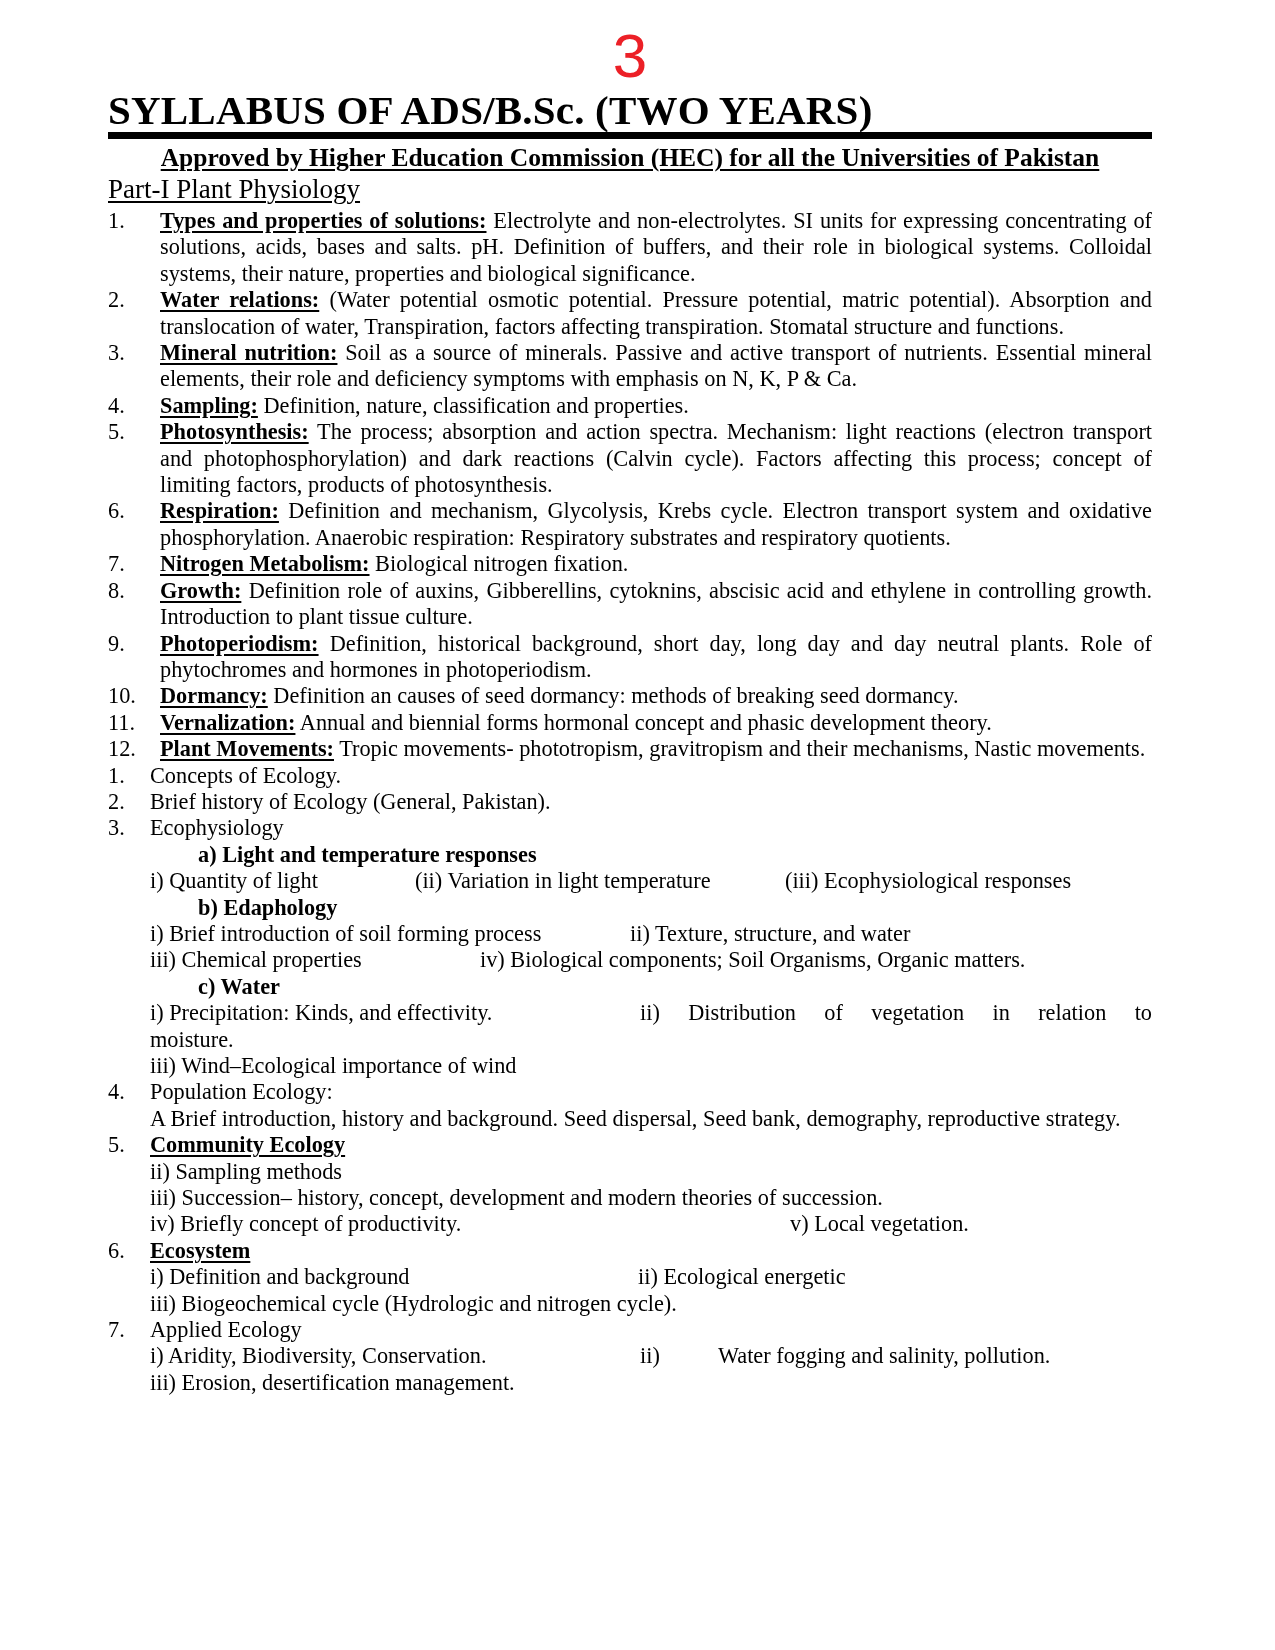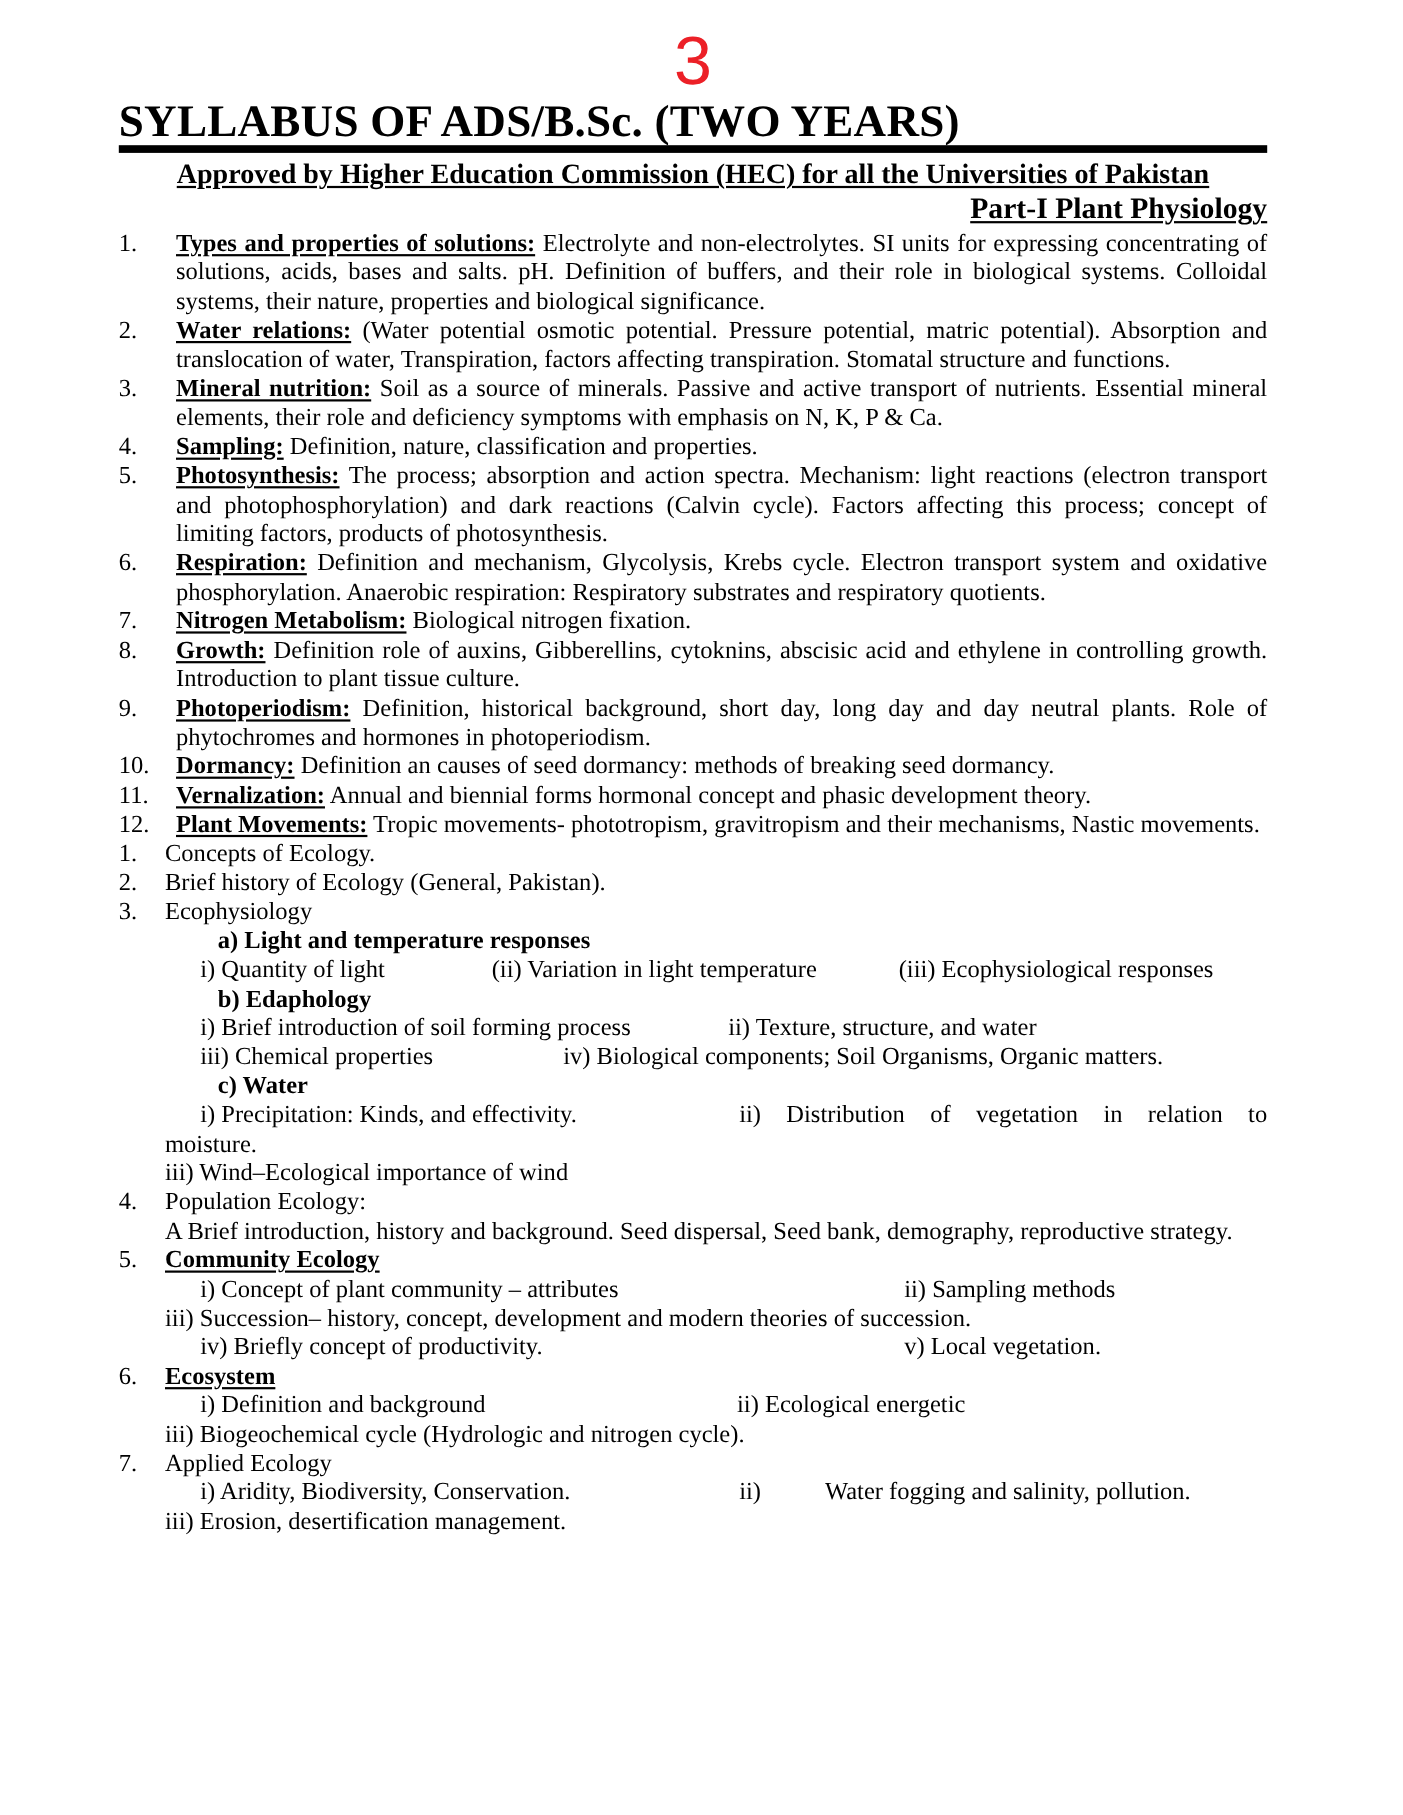--- a/index.html
+++ b/index.html
@@ -22,37 +22,37 @@
     font-size:41px;line-height:40px;margin-top:2px;
     letter-spacing:0.2px;
   }
   .rule{height:7px;background:#000;margin-top:2px;}
   .approved{
     text-align:center;font-weight:bold;
     font-size:25.5px;line-height:31px;margin-top:3px;
   }
   .u2{text-decoration:underline;text-decoration-thickness:2px;text-underline-offset:3px;}
   .part-heading{
-    text-align:right;font-weight:bold;
+    text-align:left;font-weight:normal;
     font-size:27px;line-height:31px;margin:1px 0 3px 0;
   }
   .part2-heading{margin:9px 0 5px 0;}
 
   .doc{font-size:22.3px;line-height:26.4px;}
   .li{display:flex;}
   .li .num{flex:none;width:52px;}
   .li .body{flex:1 1 auto;min-width:0;text-align:justify;}
   .term{font-weight:bold;text-decoration:underline;text-decoration-thickness:2px;text-underline-offset:3px;}
 
   .p2 .num{width:42px;}
   .p2 .body{text-align:left;}
   .t-bu{font-weight:bold;text-decoration:underline;text-decoration-thickness:2px;text-underline-offset:3px;}
   .b{font-weight:bold;margin-left:48px;}
   .jt{text-align:justify;}
-  .row{display:flex;margin-left:32px;}
+  .row{display:flex;}
   .c265{flex:none;width:265px;}
   .c330{flex:none;width:330px;}
   .c370{flex:none;width:370px;}
   .c480{flex:none;width:480px;}
   .c488{flex:none;width:488px;}
   .c490{flex:none;width:490px;}
   .c640{flex:none;width:640px;}
   .c78{flex:none;width:78px;}
   .fill{flex:1 1 auto;min-width:0;}
   .jlast{text-align:justify;text-align-last:justify;}
@@ -170,21 +170,20 @@
         <div>Population Ecology:</div>
         <div class="jt">A Brief introduction, history and background. Seed dispersal, Seed bank, demography, reproductive strategy.</div>
       </div>
     </div>
 
     <div class="li">
       <span class="num">5.</span>
       <div class="body">
         <div><span class="t-bu">Community Ecology</span></div>
         <div class="row">
-          <span class="c640">i)  Concept of plant community – attributes</span>
           <span class="fill">ii) Sampling methods</span>
         </div>
         <div>iii) Succession– history, concept, development and modern theories of succession.</div>
         <div class="row">
           <span class="c640">iv) Briefly concept of productivity.</span>
           <span class="fill">v) Local vegetation.</span>
         </div>
       </div>
     </div>
 

